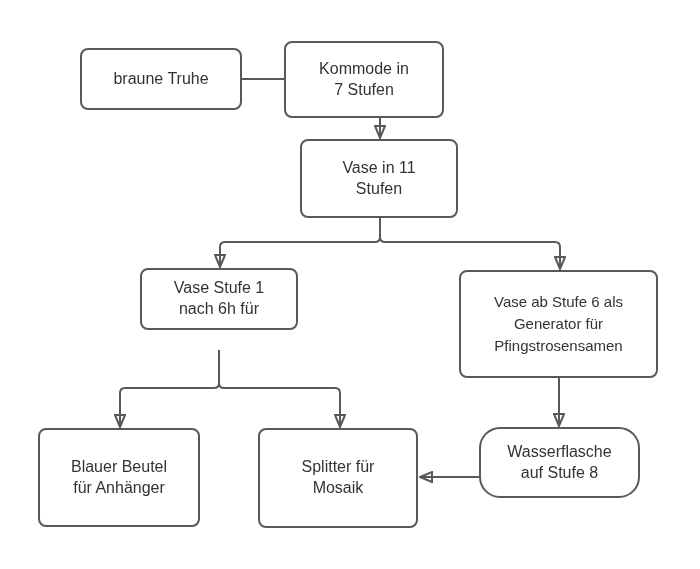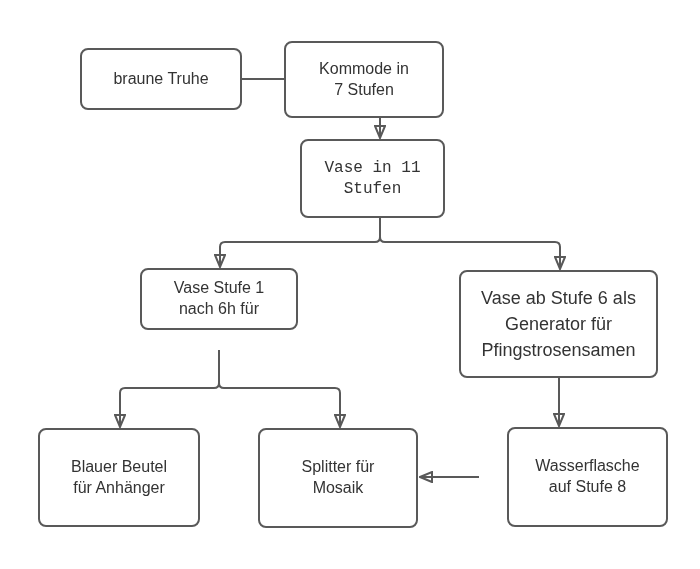--- a/index.html
+++ b/index.html
@@ -39,32 +39,32 @@
     text-align: center;
     color: #333333;
     font-size: 16px;
     line-height: 1.3;
   }
   .node .label {
     white-space: pre-line;
     padding: 0 4px;
   }
   .node.small-text {
-    font-size: 18px;
+    font-size: 15px;
     line-height: 1.45;
   }
   
   #n-braune-truhe   { left: 80px;  top: 48px;  width: 162px; height: 62px; }
   #n-kommode        { left: 284px; top: 41px;  width: 160px; height: 77px; }
-  #n-vase           { left: 300px; top: 139px; width: 145px; height: 79px; font-family: Liberation Mono, monospace; }
+  #n-vase           { left: 300px; top: 139px; width: 158px; height: 79px; }
   #n-vase-stufe-1   { left: 140px; top: 268px; width: 158px; height: 62px; }
   #n-vase-ab-stufe6 { left: 459px; top: 270px; width: 199px; height: 108px; }
   #n-blauer-beutel  { left: 38px;  top: 428px; width: 162px; height: 99px; }
   #n-splitter       { left: 258px; top: 428px; width: 160px; height: 100px; }
-  #n-wasserflasche  { left: 507px; top: 427px; width: 161px; height: 100px; }
+  #n-wasserflasche  { left: 479px; top: 427px; width: 161px; height: 71px; border-radius: 21px; }
 </style>
 </head>
 <body>
 
 <div id="canvas">
 
   <svg id="edge-layer" width="700" height="569" viewBox="0 0 700 569" xmlns="http://www.w3.org/2000/svg">
     <defs>
       <marker id="arrowhead" markerUnits="userSpaceOnUse" markerWidth="14" markerHeight="12" viewBox="0 0 14 12" refX="13" refY="6" orient="auto">
         <path d="M1,1 L13,6 L1,11 Z" fill="#595959" stroke="none"></path>

